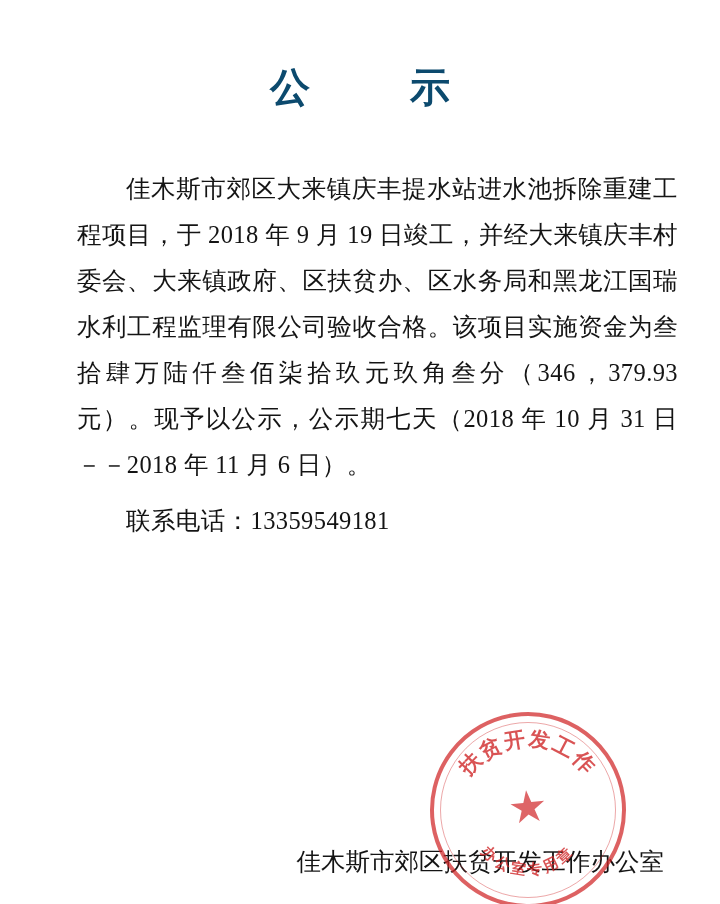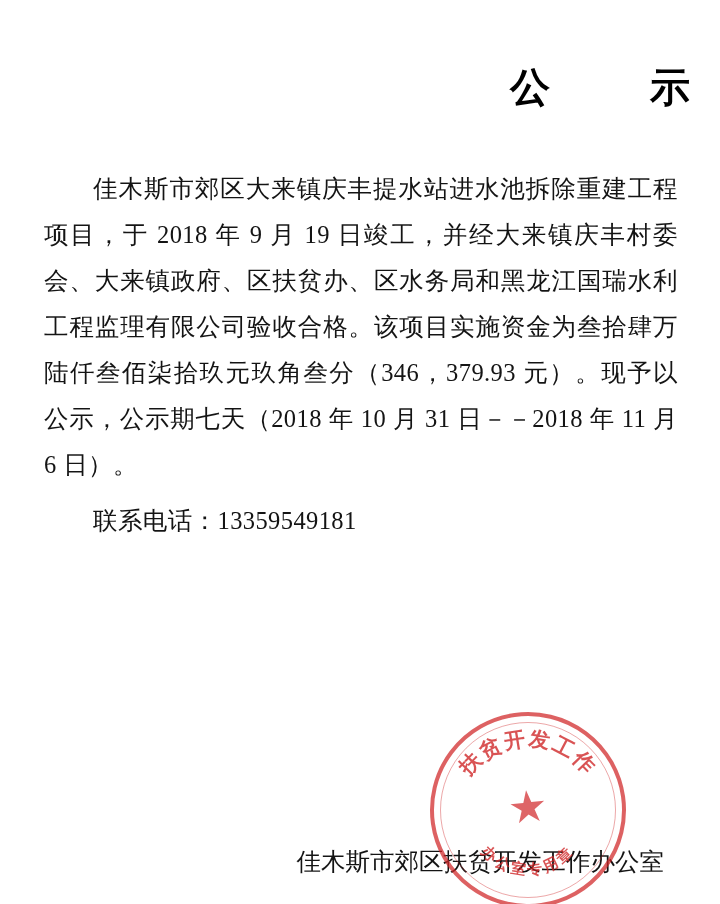--- a/index.html
+++ b/index.html
@@ -16,35 +16,36 @@
     overflow: hidden;
   }
   .page {
     position: relative;
     width: 720px;
     height: 904px;
     box-sizing: border-box;
     padding: 0;
   }
   .doc-title {
-    text-align: right;
+    text-align: center;
     font-size: 40px;
     font-weight: bold;
     letter-spacing: 30px;
     text-indent: 30px;
     margin-top: 62px;
     margin-bottom: 10px;
     line-height: 1.3;
     font-family: "Liberation Serif", "DejaVu Serif", serif;
-    color: #000000;
+    color: #0c4a6e;
   }
   .body-block {
     margin-top: 52px;
     padding-left: 44px;
     padding-right: 42px;
+    margin-left: 33px;
   }
   .para {
     font-size: 24.5px;
     line-height: 46px;
     text-align: justify;
     text-justify: inter-ideograph;
     text-indent: 49px;
     margin: 0;
     letter-spacing: 0.4px;
     color: #141414;

